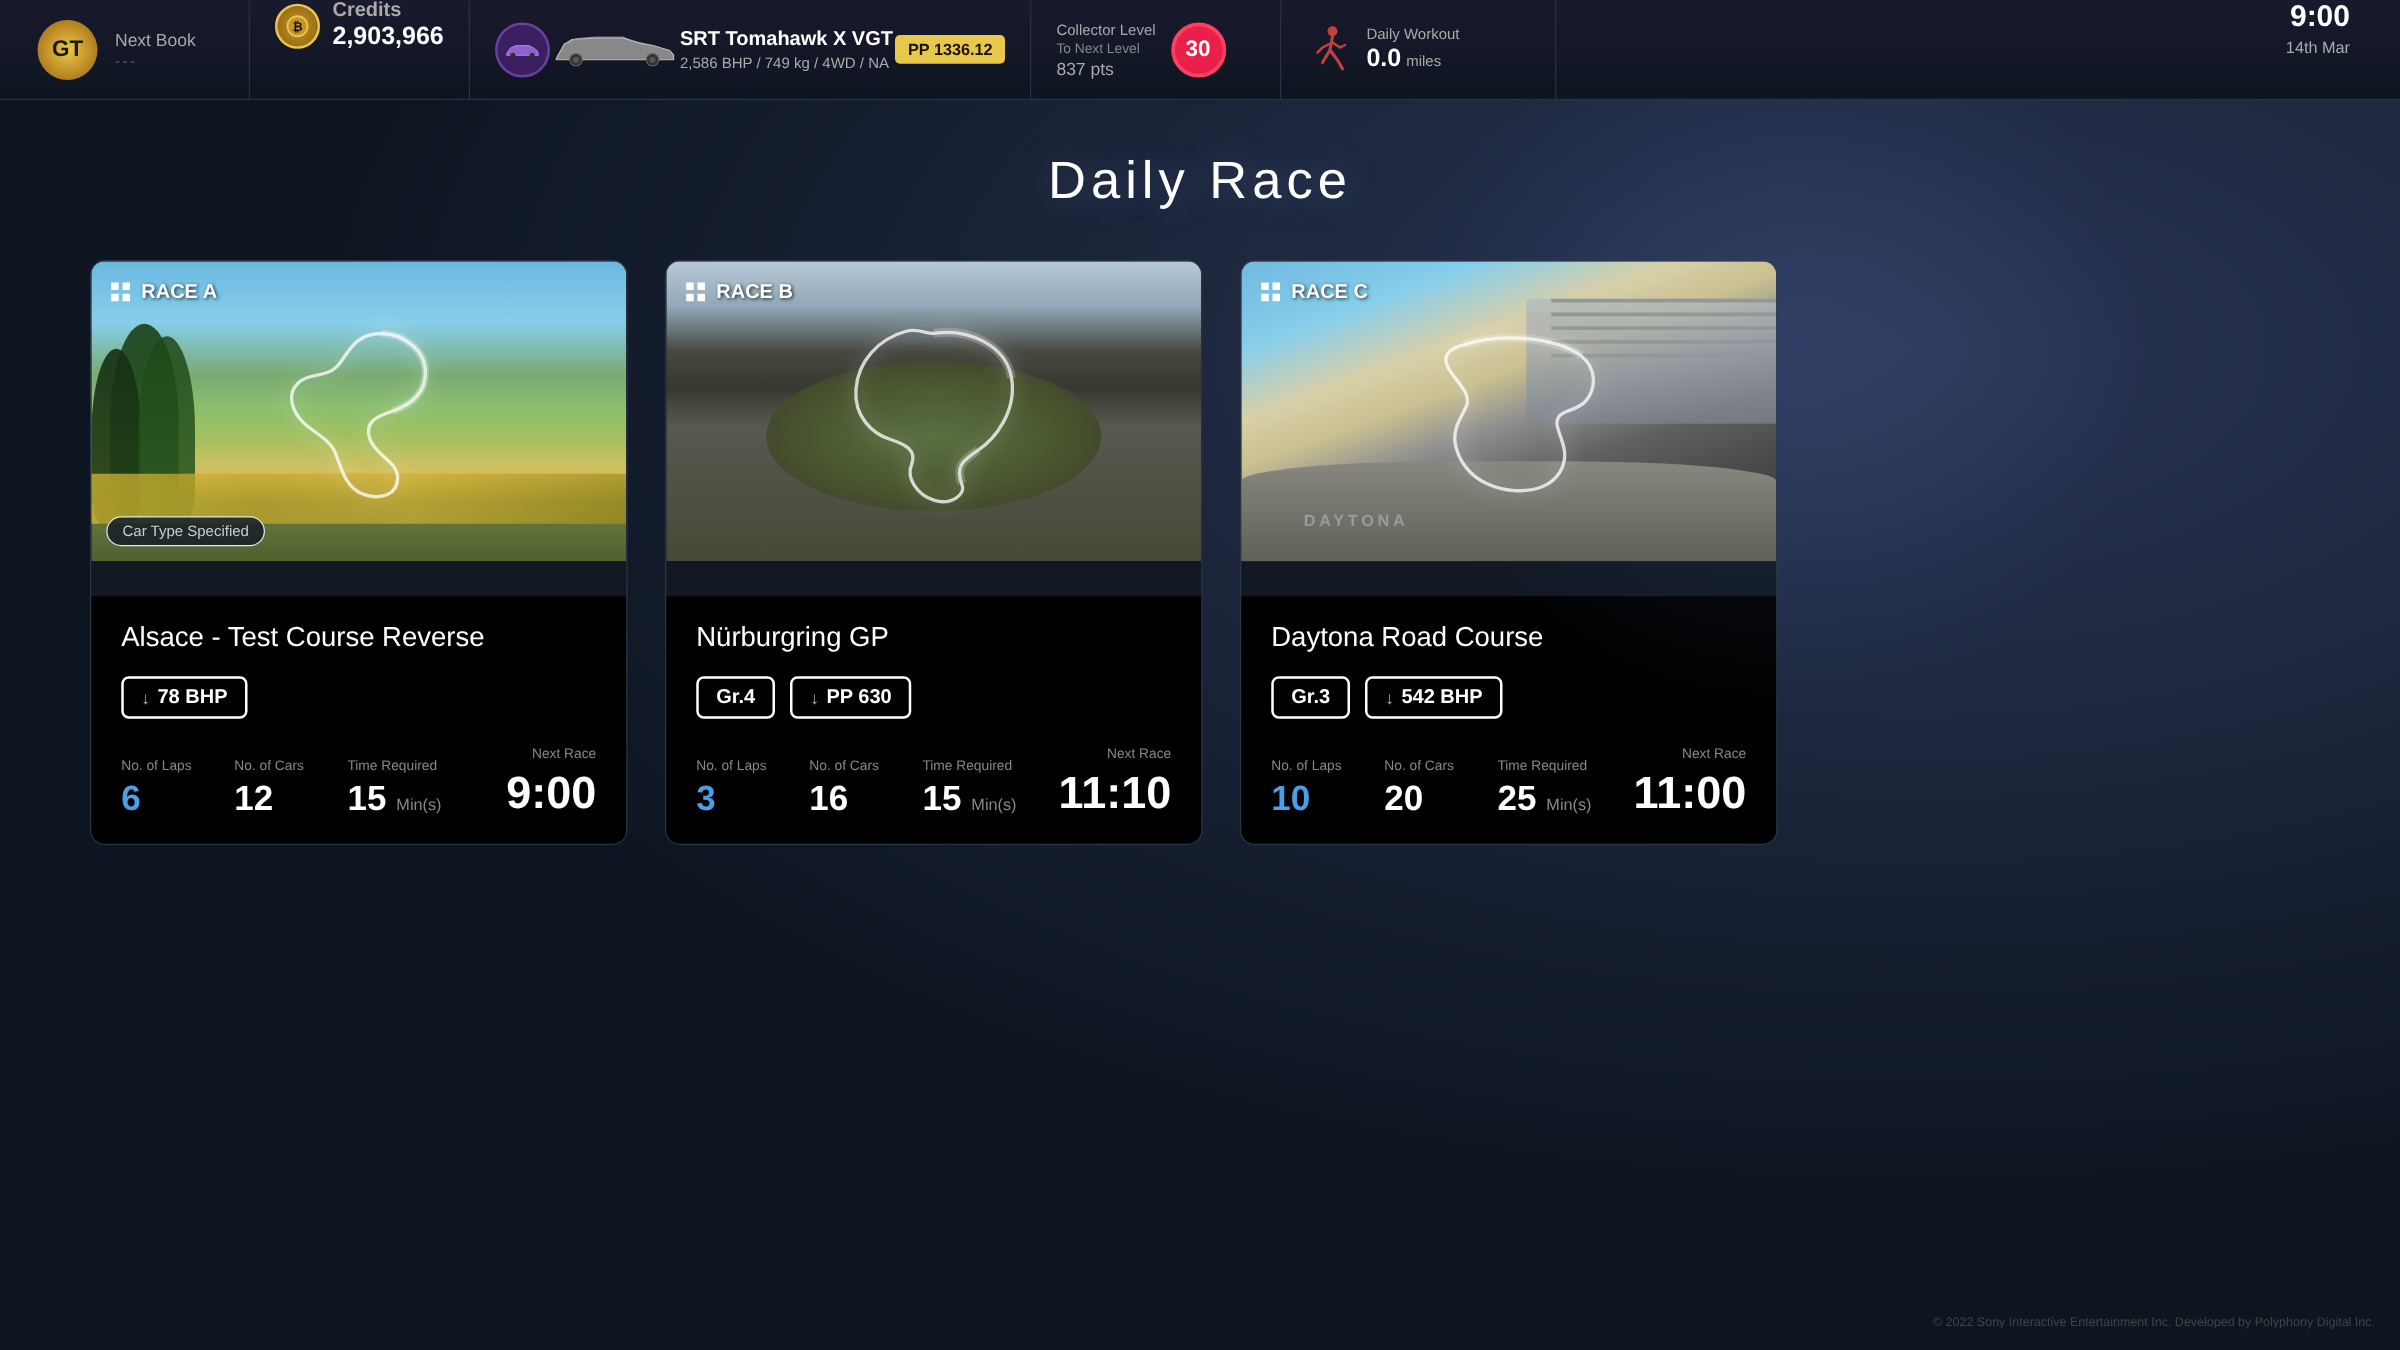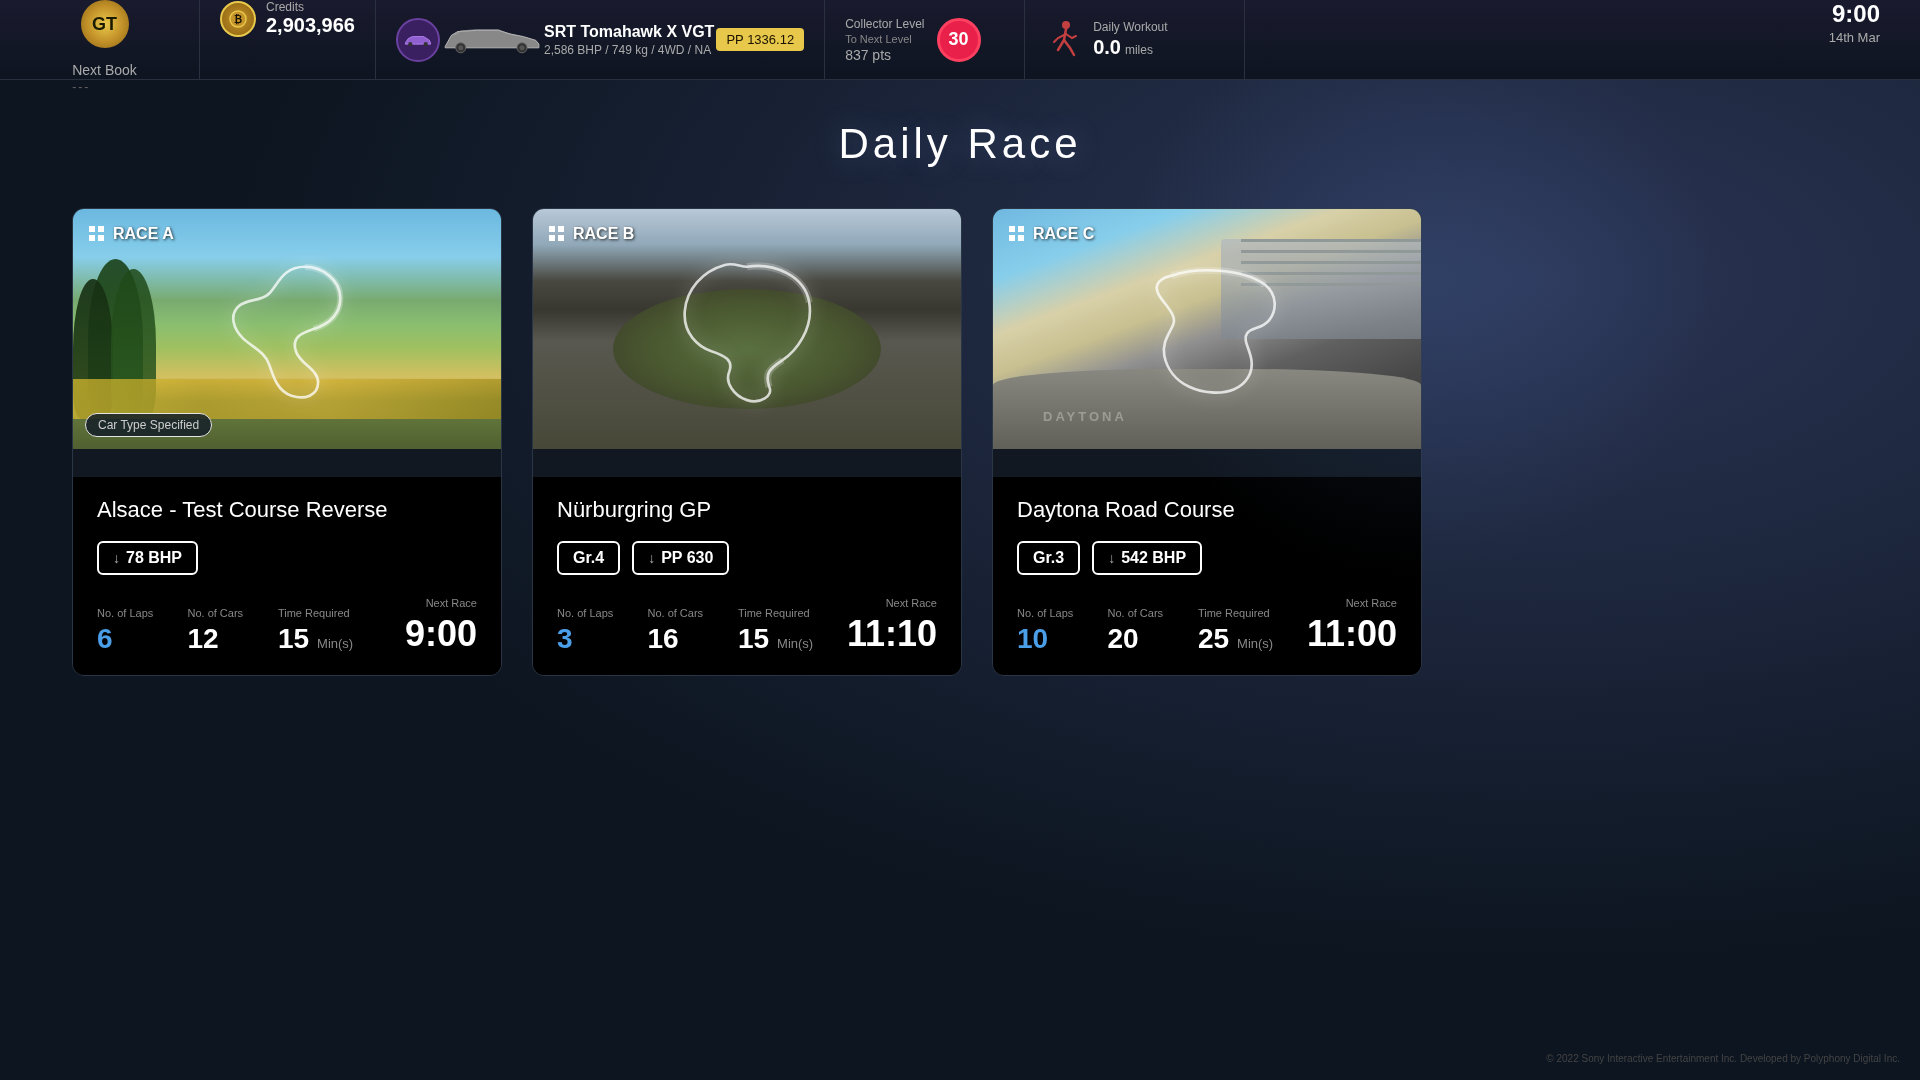--- a/index.html
+++ b/index.html
@@ -67,22 +67,23 @@
       width: 36px;
       height: 36px;
       border-radius: 50%;
       background: radial-gradient(circle, #c4932a 0%, #8a6010 100%);
       border: 2px solid #e8c84a;
       display: flex;
       align-items: center;
       justify-content: center;
     }
     .credits-label {
-      font-size: 12px;
+      font-size: 16px;
       color: #aaa;
+      font-weight: bold;
     }
     .credits-value {
       font-size: 20px;
       font-weight: bold;
       color: #fff;
     }
     .car-section {
       display: flex;
       align-items: center;
       gap: 15px;
@@ -104,21 +105,21 @@
     }
     .car-info { display: flex; flex-direction: column; gap: 2px; }
     .car-name { font-size: 16px; font-weight: bold; color: #fff; }
     .car-specs { font-size: 12px; color: #aaa; }
     .pp-badge {
       background: #e8c84a;
       color: #1a1200;
       padding: 4px 10px;
       border-radius: 4px;
       font-size: 13px;
-      font-weight: normal;
+      font-weight: bold;
       white-space: nowrap;
     }
     .collector-title { font-size: 12px; color: #aaa; }
     .collector-next { font-size: 11px; color: #888; }
     .collector-pts { font-size: 14px; color: #aaa; }
     .level-circle {
       width: 44px;
       height: 44px;
       border-radius: 50%;
       background: #e8204a;
@@ -374,21 +375,21 @@
       align-items: flex-end;
       gap: 0;
       width: 100%;
     }
   </style>
 </head>
 <body>
 
 <div class="top-bar">
 
-  <div class="top-bar-section" style="gap:14px; padding-left:10px; min-width:180px;flex-direction:column;">
+  <div class="top-bar-section" style="gap:14px; padding-left:10px; min-width:180px;">
     <div class="gt-logo">GT</div>
     <div class="menu-book-section">
       <span class="menu-book-title">Next Book</span>
       <span class="menu-book-dots">---</span>
     </div>
   </div>
 
   <div class="top-bar-section" style="flex-direction:column; align-items:center; min-width:140px;">
     <div style="display:flex;align-items:center;gap:10px;">
       <div class="credits-icon">

